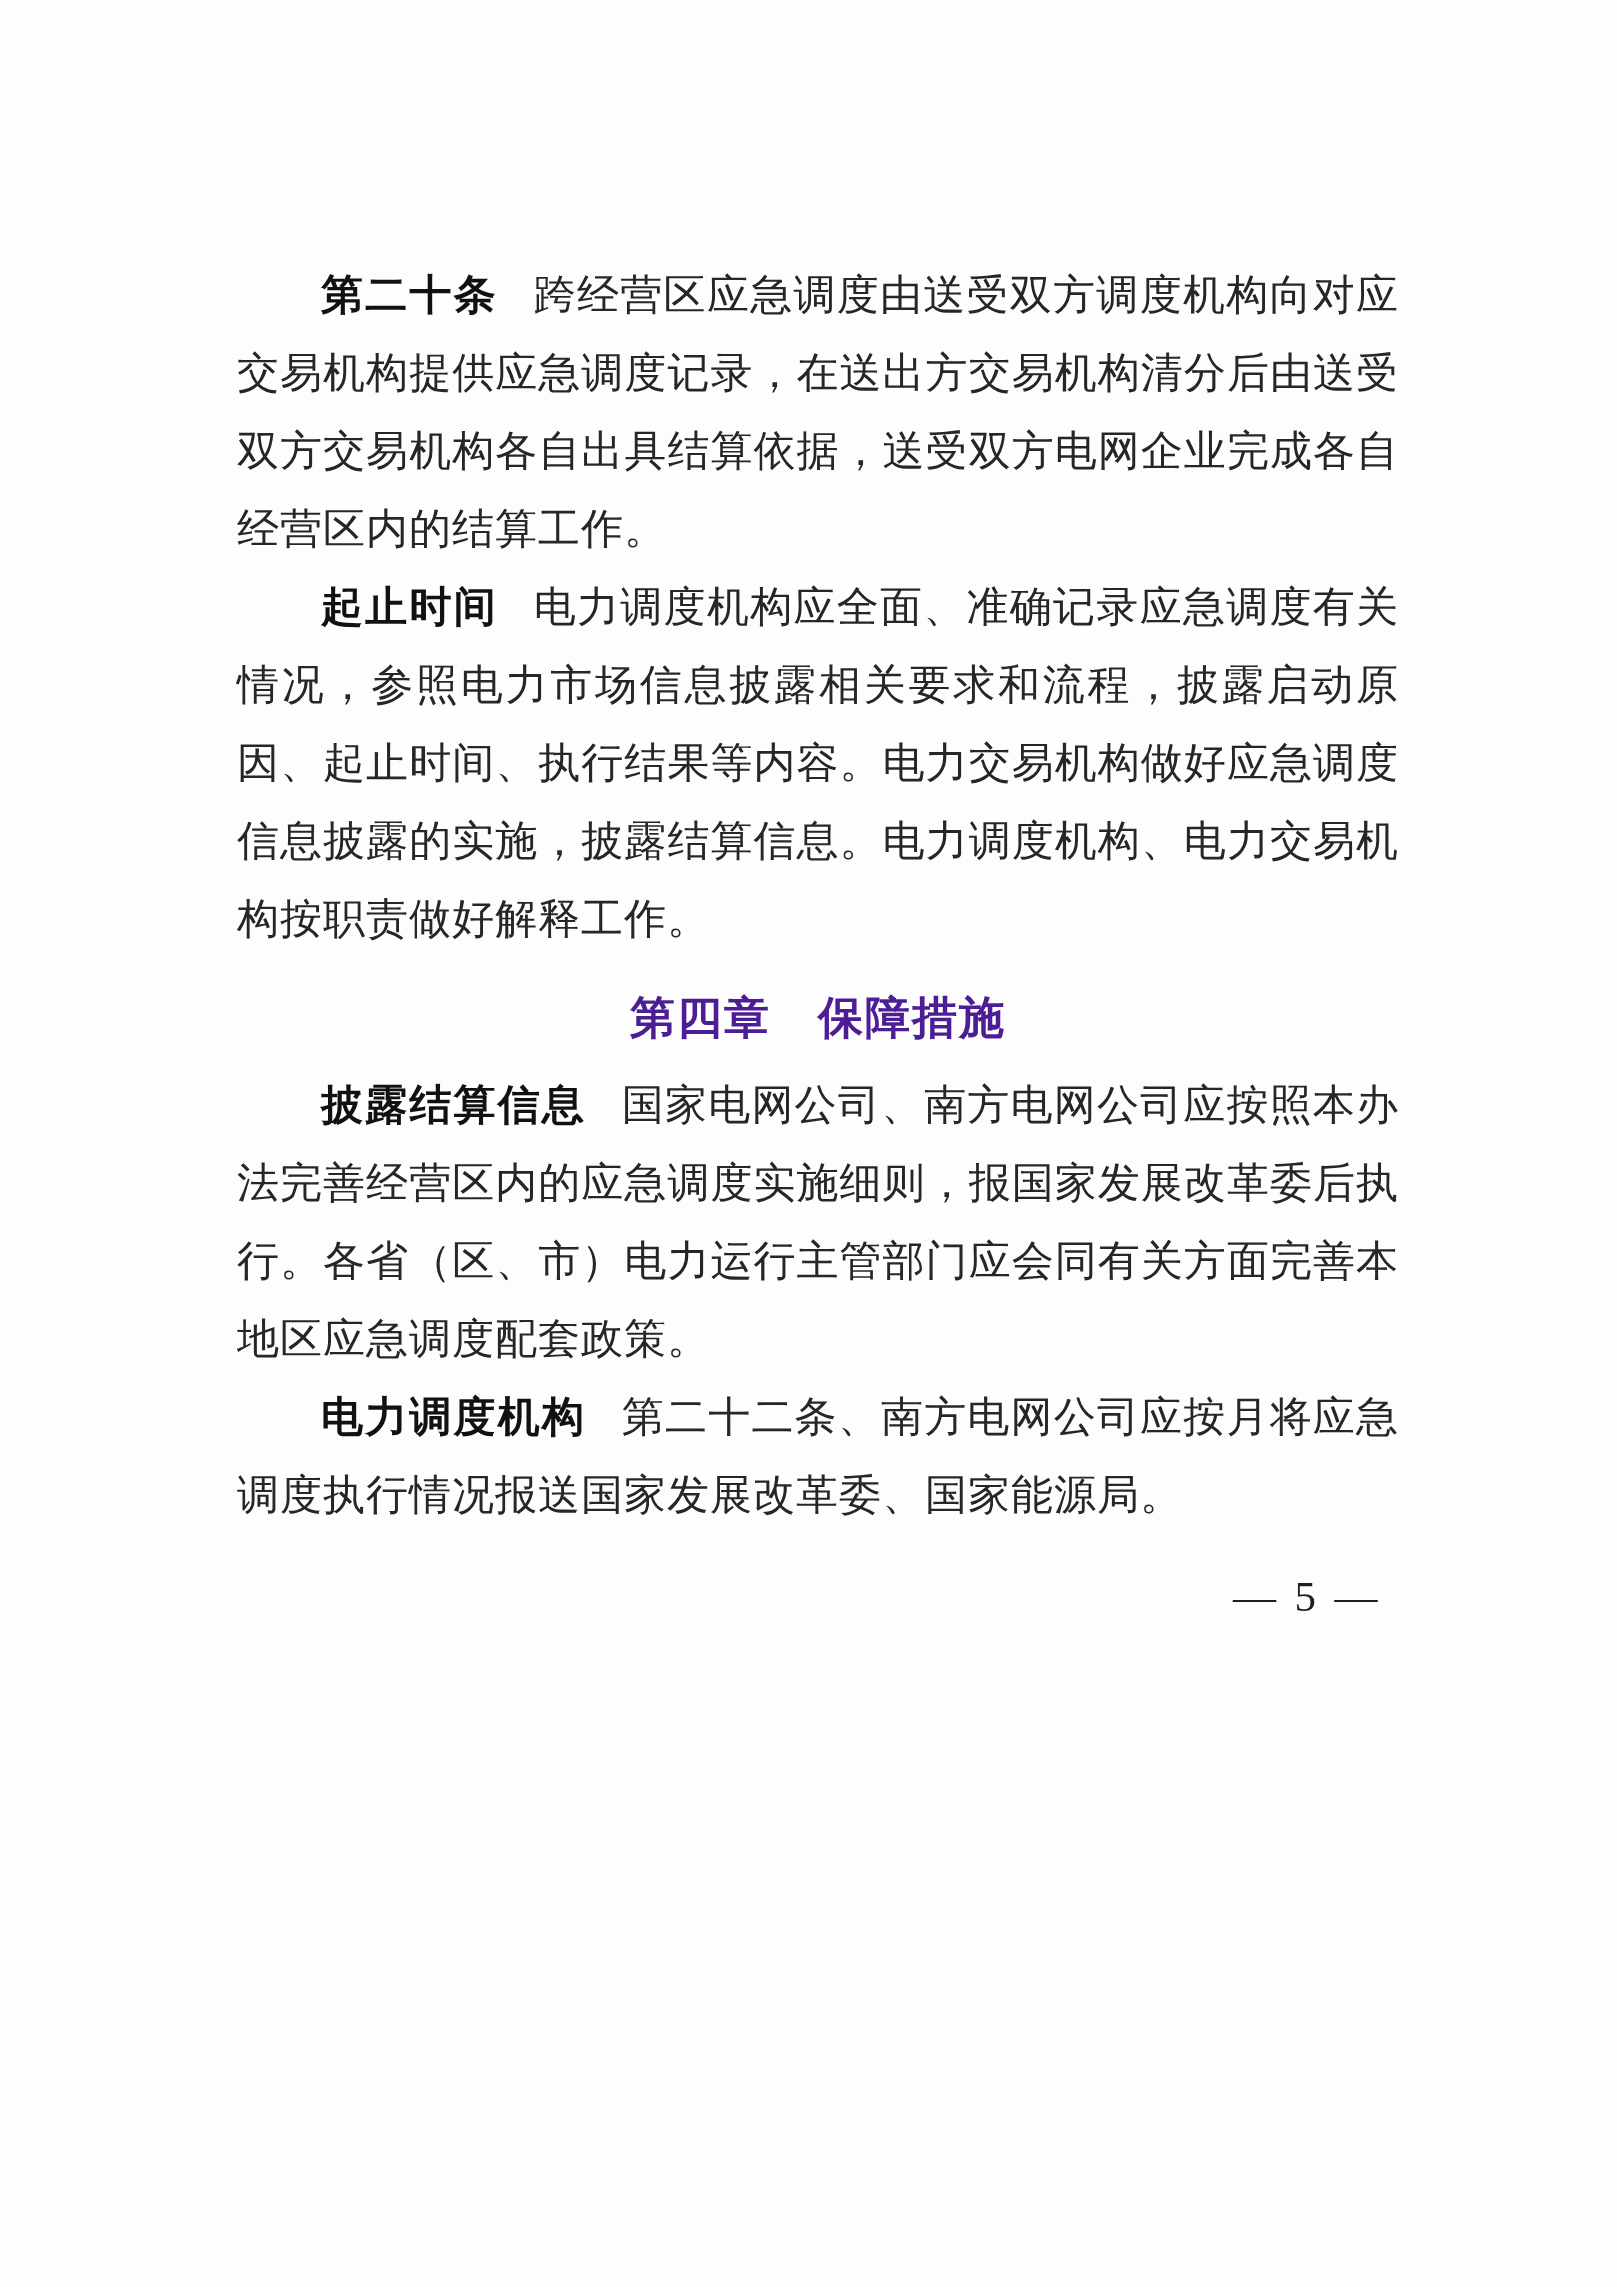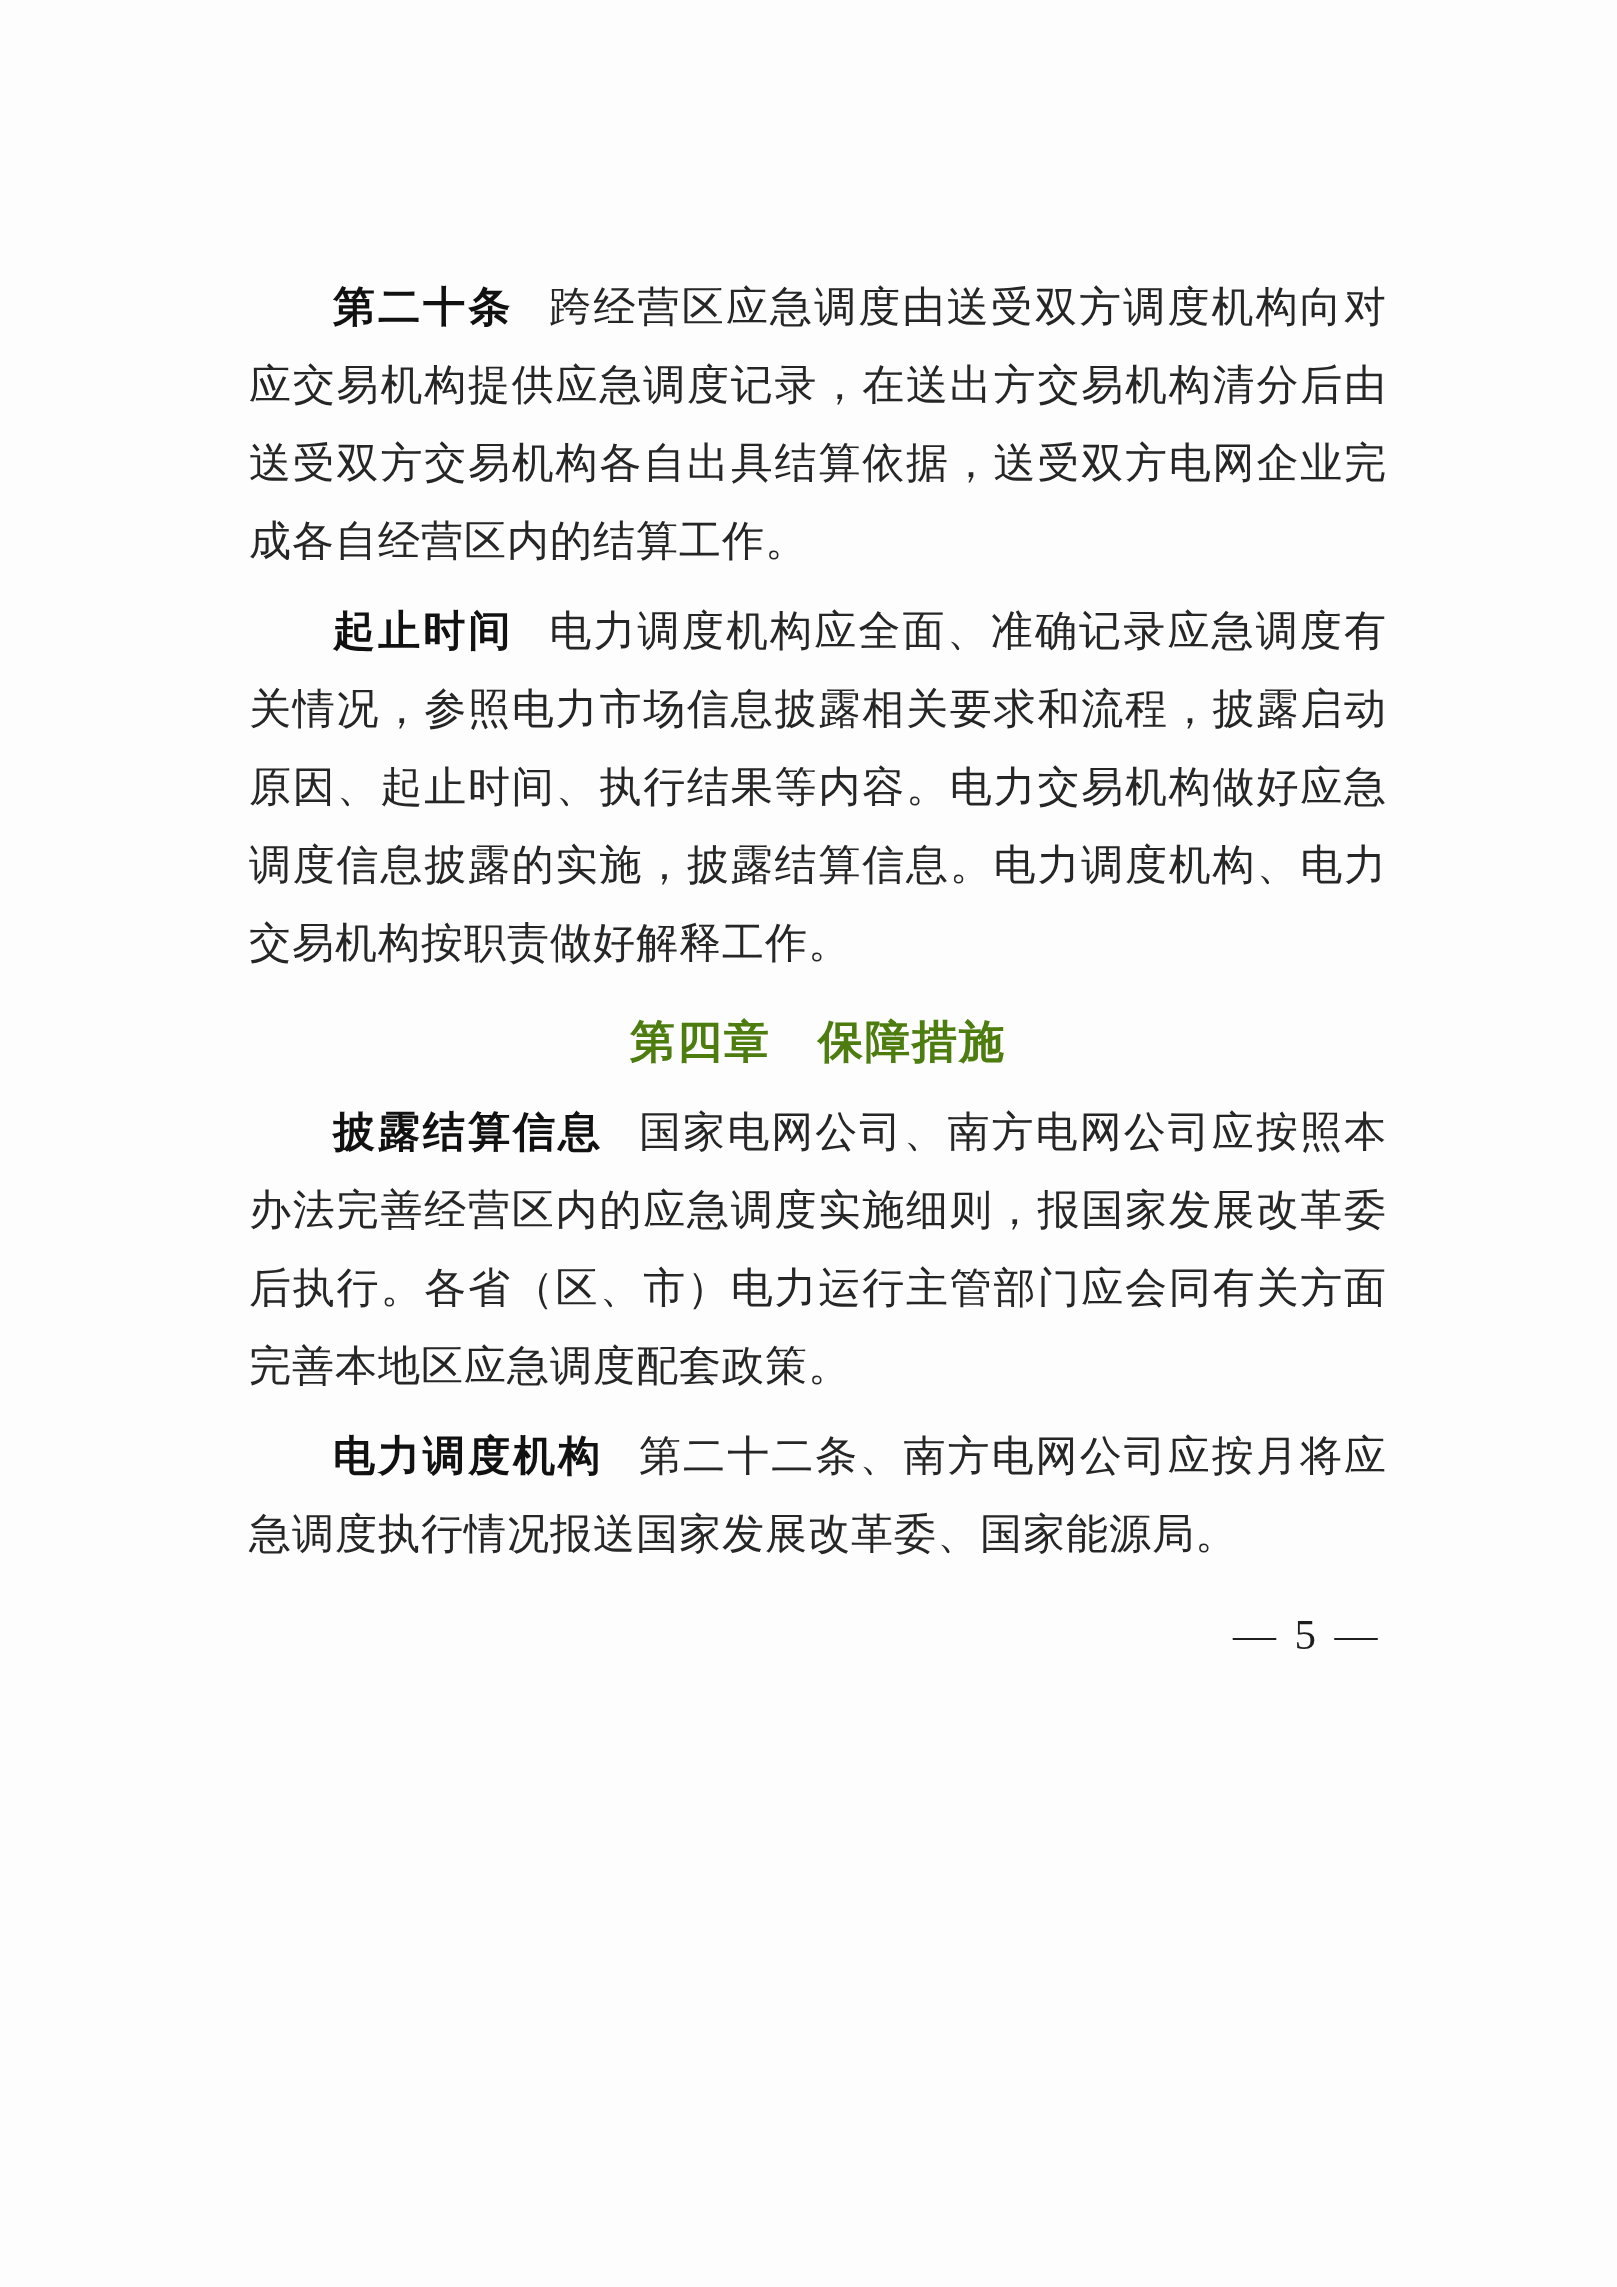--- a/index.html
+++ b/index.html
@@ -18,40 +18,40 @@
     left: 237px;
     top: 256px;
     width: 1162px;
     font-family: "Liberation Serif", serif;
     font-size: 42px;
     line-height: 78px;
     color: #262626;
     text-align: justify;
   }
   .para {
-    margin: 12px;
+    margin: 0;
     text-indent: 2em;
     letter-spacing: 1px;
   }
   .article-label {
     font-weight: 700;
     color: #111;
     font-family: "Liberation Sans", sans-serif;
     margin-right: 0.85em;
     letter-spacing: 2px;
   }
   .chapter {
     margin: 20.5px 0 9.8px 0;
     text-align: center;
     text-indent: 0;
     font-family: "Liberation Sans", sans-serif;
     font-weight: 700;
     font-size: 45px;
     line-height: 78px;
-    color: #4d7c0f;
+    color: #4c1d95;
     letter-spacing: 2px;
   }
   .page-number {
     margin-top: 23.4px;
     text-align: right;
     padding-right: 17.6px;
     font-size: 43px;
     line-height: 78px;
     color: #1f1f1f;
     letter-spacing: 3.9px;

